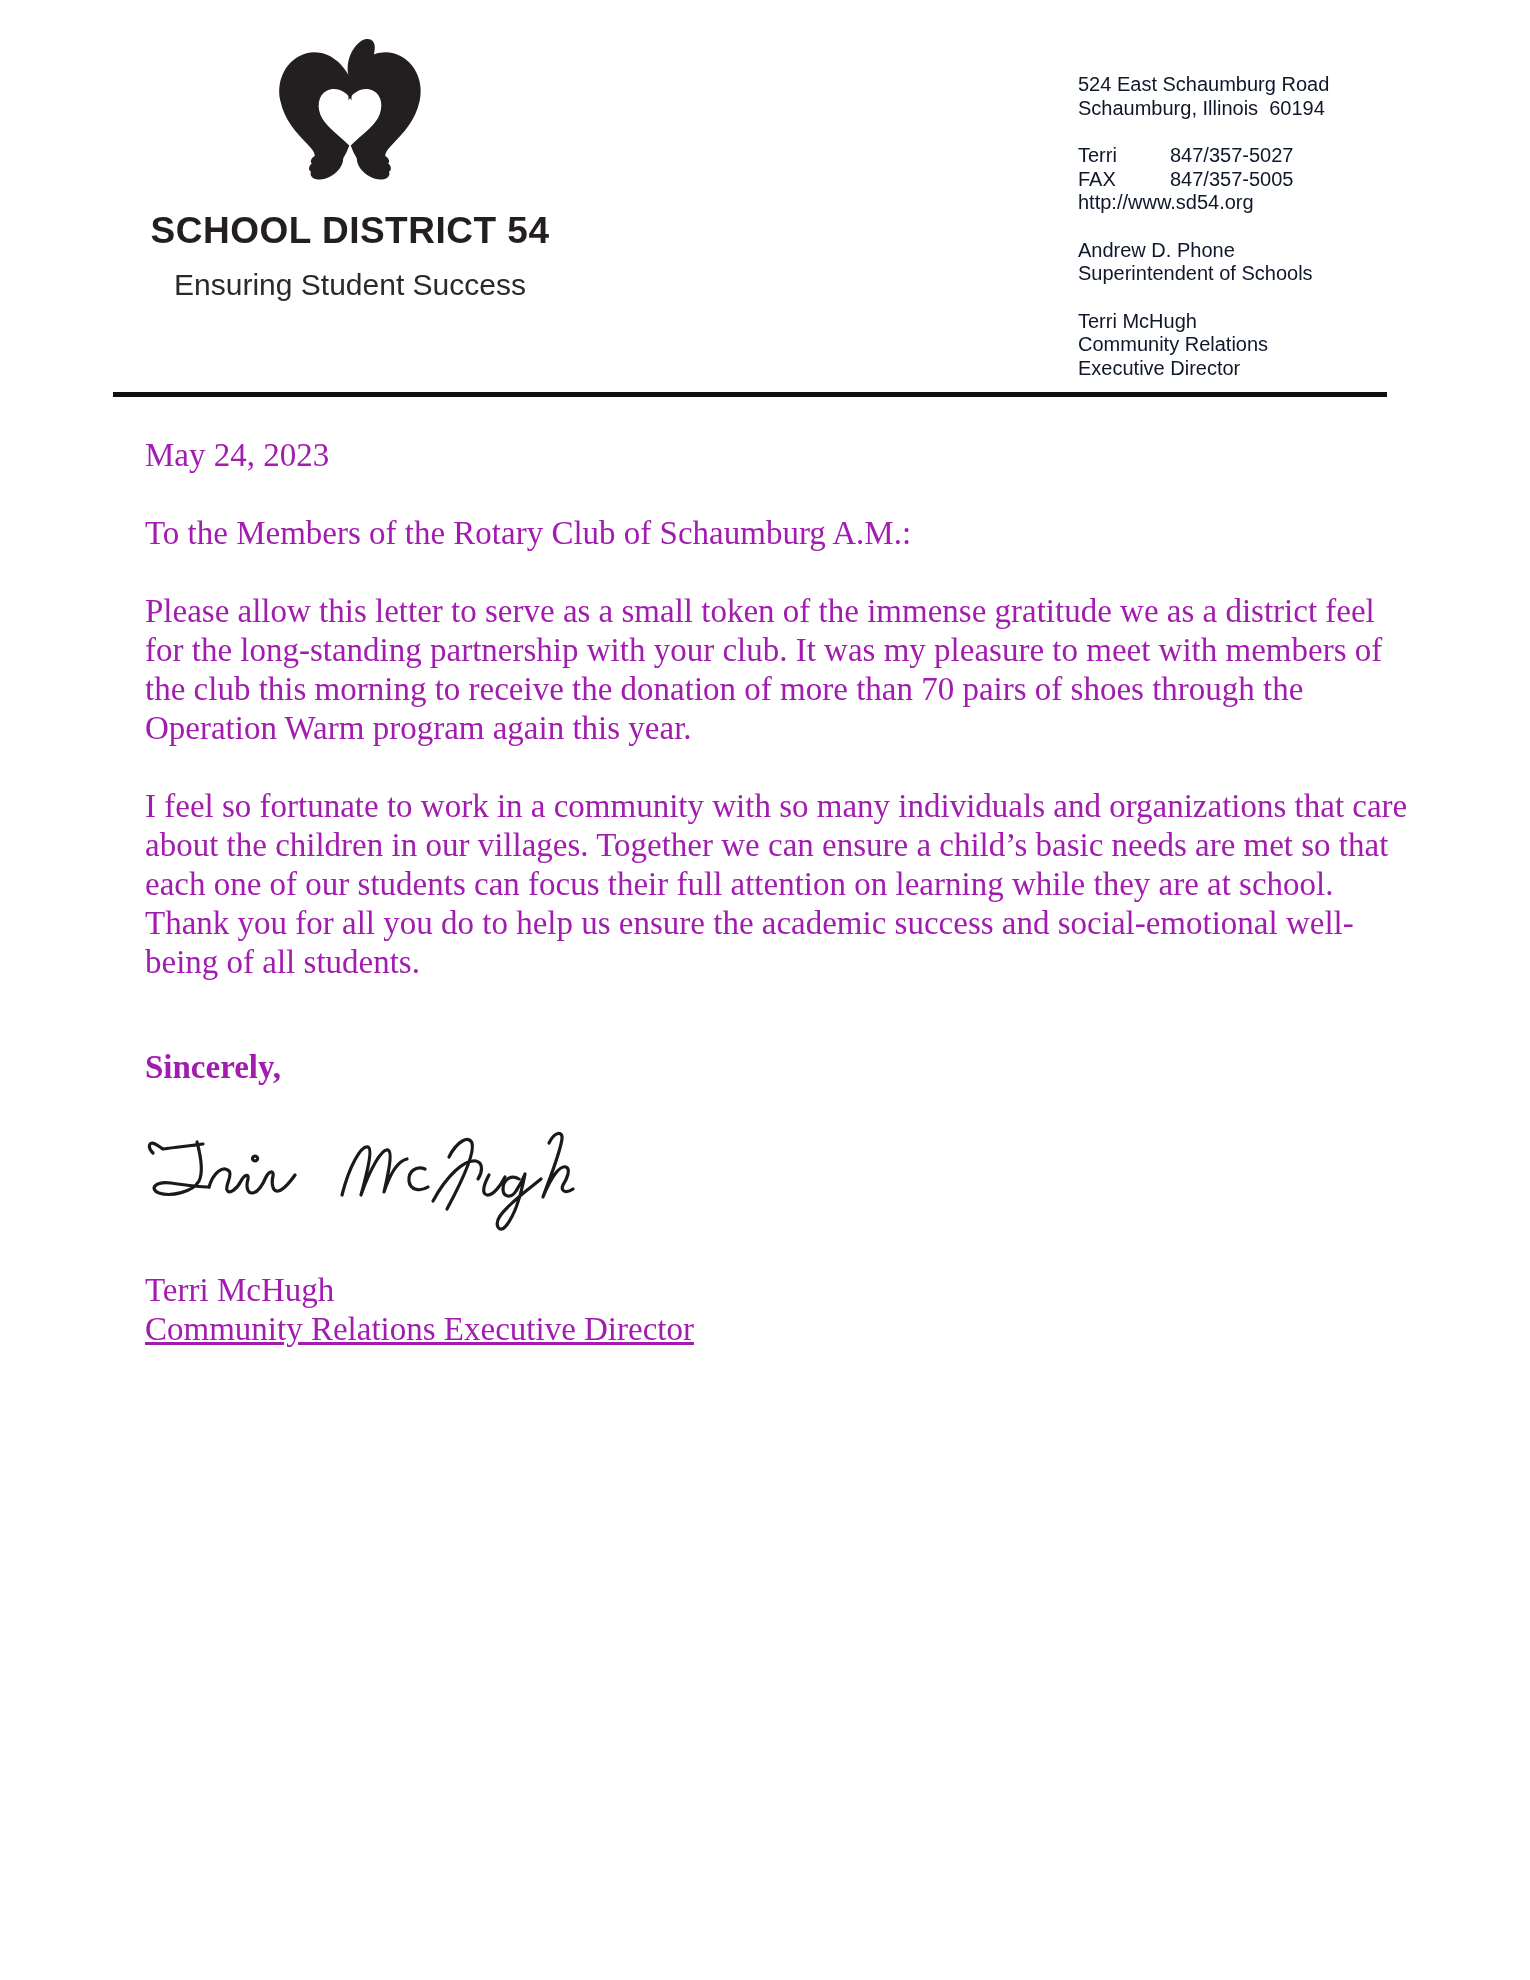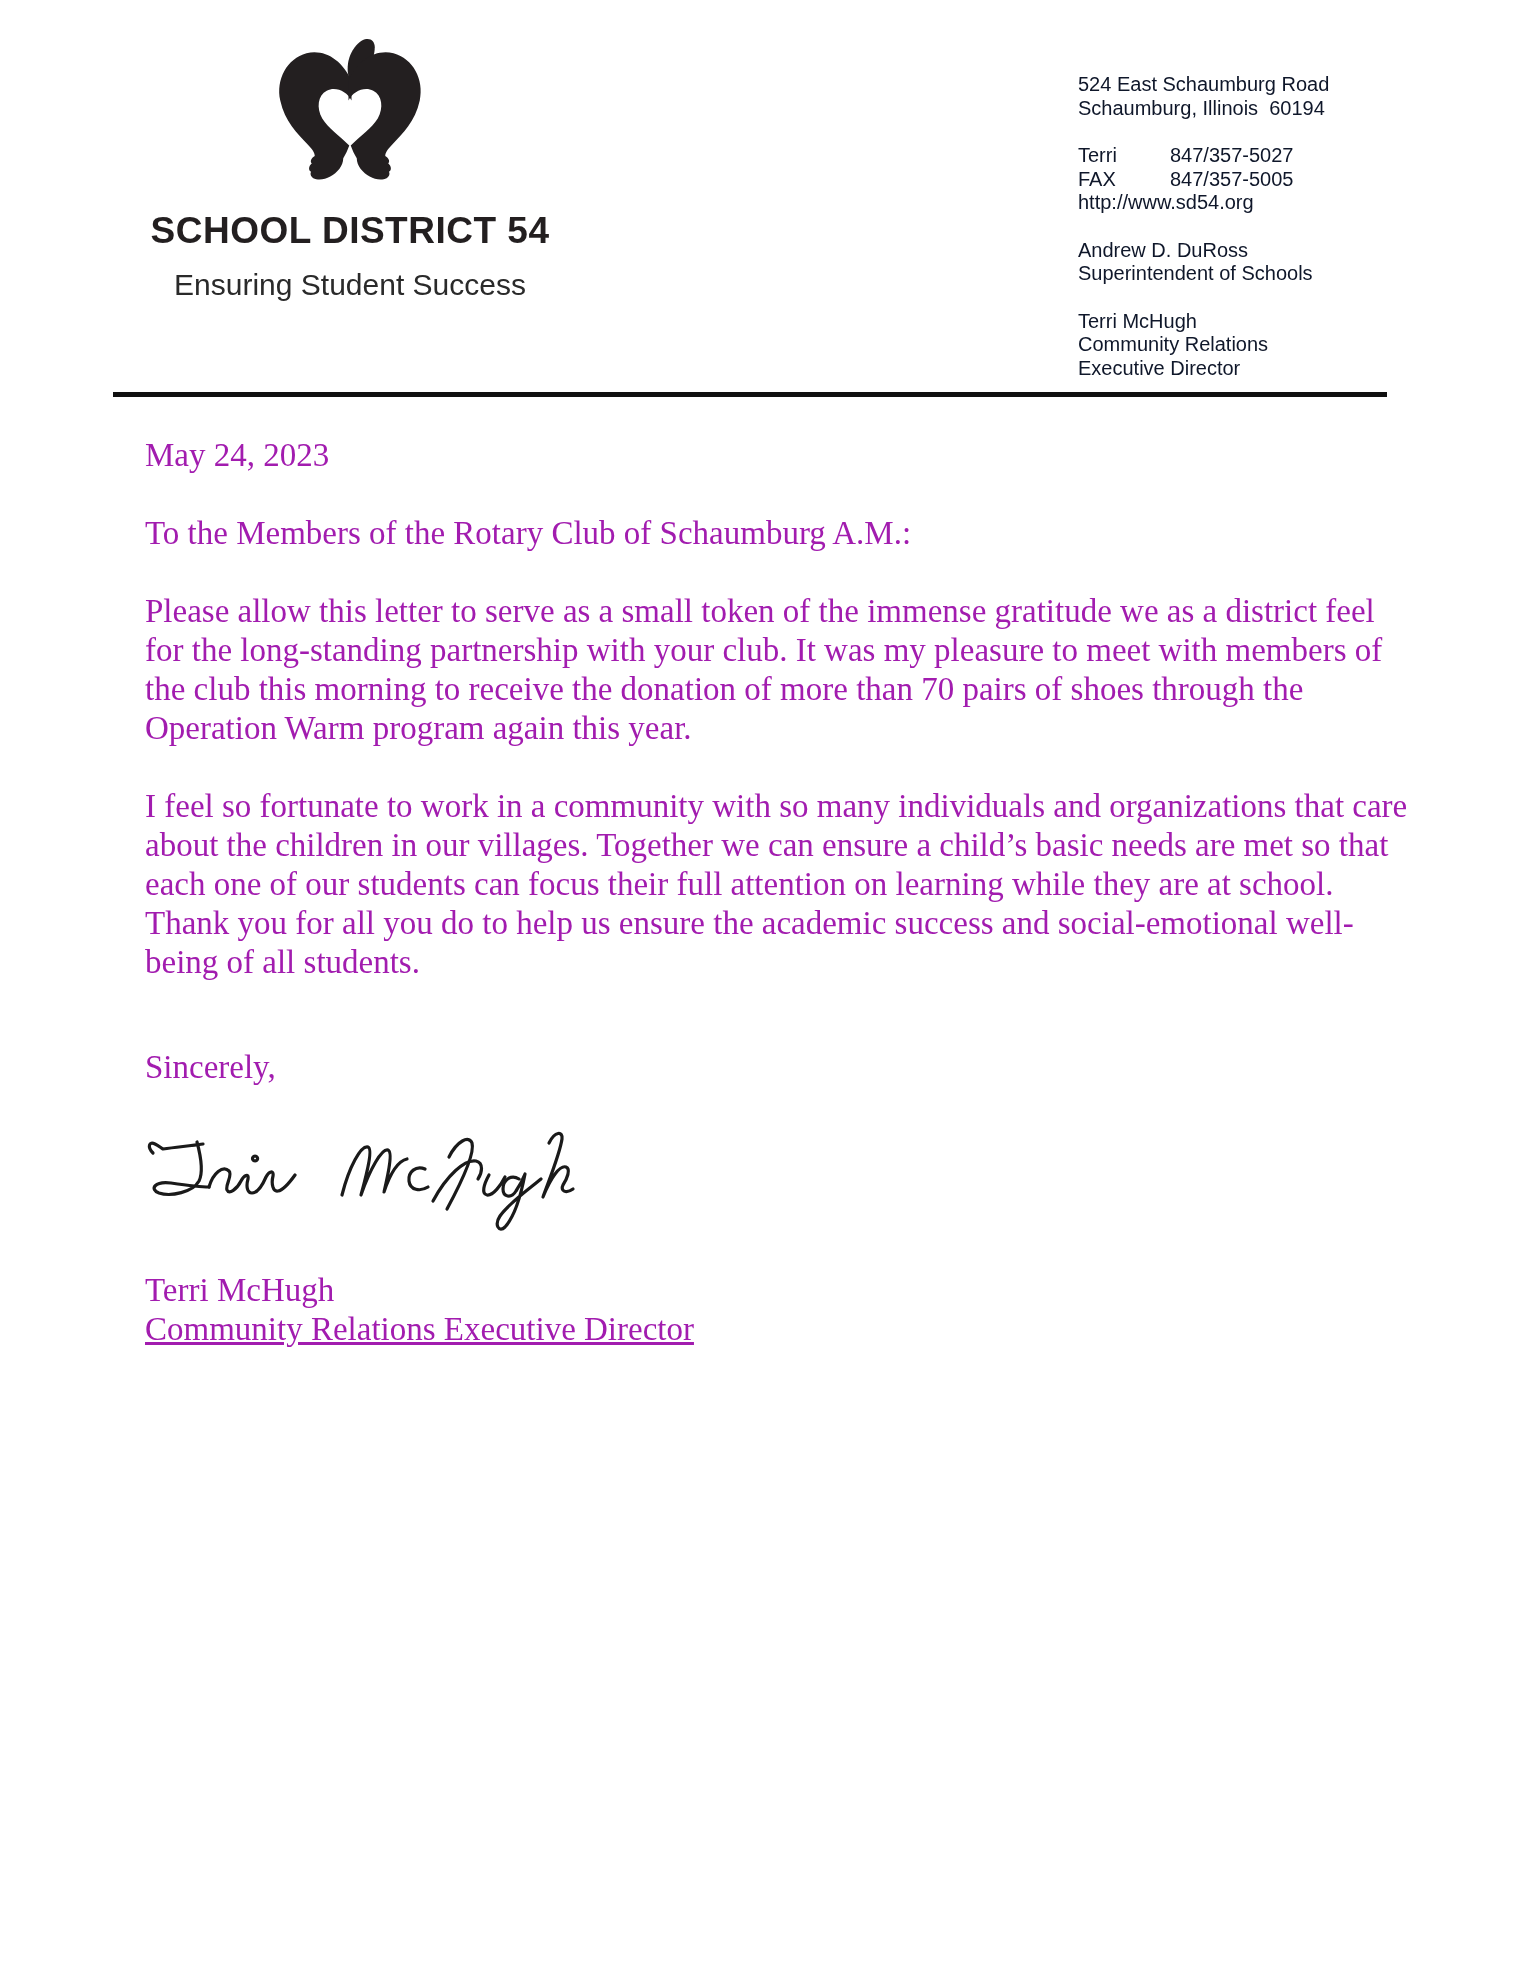--- a/index.html
+++ b/index.html
@@ -19,21 +19,21 @@
   .contact-block .lbl{flex:0 0 92px;width:92px;}
   .pre{white-space:pre-wrap;}
   .rule{position:absolute;left:113px;top:392px;width:1274px;height:5px;background:#101010;}
   
   .letter-body{
     position:absolute;left:145px;top:436px;width:1272px;
     font-family:"Liberation Serif","DejaVu Serif",serif;
     font-size:33px;line-height:39px;color:#a21caf;
   }
   .letter-body p{margin:0 0 39px 0;}
-  .letter-body p.closing{margin-top:66px;margin-bottom:16px;}
+  .letter-body p.closing{margin-top:66px;margin-bottom:16px;font-weight:bold;}
   .signature-svg{display:block;margin:30px 0 16px -8px;}
   .letter-body p.signer-name{margin:0;}
   .letter-body p.signer-title{margin:0;text-decoration:underline;}
 </style>
 </head>
 <body>
 
 <div class="page">
 
   <div class="logo-block">
@@ -87,21 +87,21 @@
         <span class="lbl">Terri</span>
         <span>847/357-5027</span>
       </div>
       <div class="row">
         <span class="lbl">FAX</span>
         <span>847/357-5005</span>
       </div>
       <div>http://www.sd54.org</div>
     </div>
     <div class="group">
-      <div>Andrew D. DuRoss</div>
+      <div>Andrew D. Phone</div>
       <div>Superintendent of Schools</div>
     </div>
     <div class="group">
       <div>Terri McHugh</div>
       <div>Community Relations</div>
       <div>Executive Director</div>
     </div>
   </div>
 
   <div class="rule"></div>

